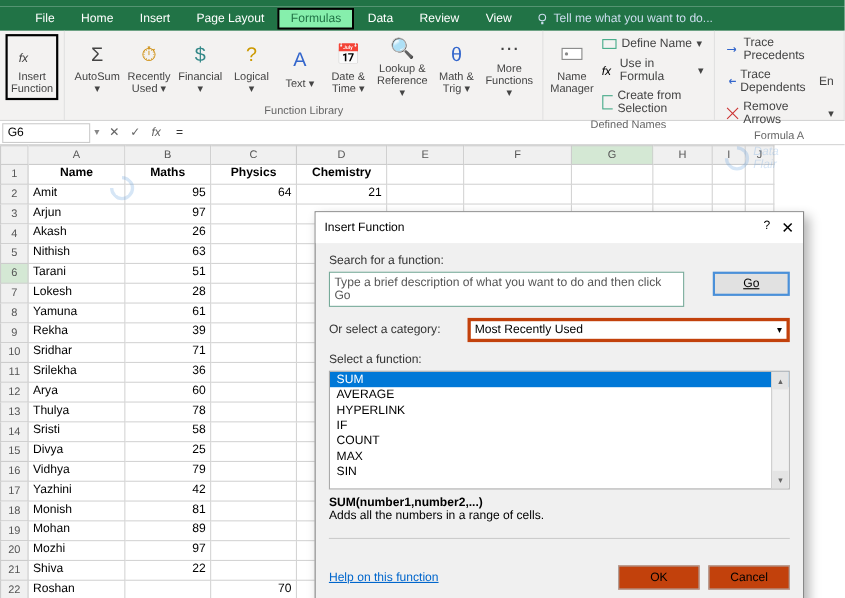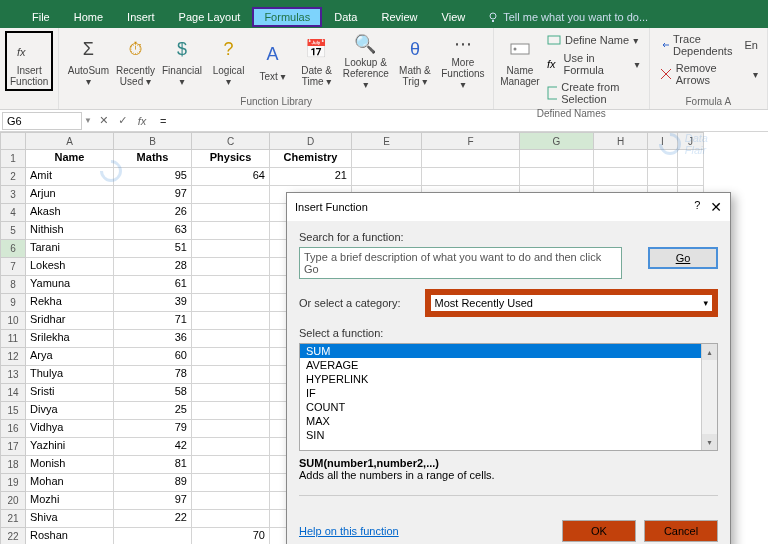--- a/index.html
+++ b/index.html
@@ -1,20 +1,20 @@
 <!DOCTYPE html>
 <html><head>
 <meta charset="utf-8">
 <style>
 *{margin:0;padding:0;box-sizing:border-box;font-family:"Segoe UI",Arial,sans-serif;font-size:11px;}
 body{background:#fff;width:768px;height:544px;overflow:hidden;position:relative;}
 .titlebar{height:6px;background:#217346;}
 .tabs{display:flex;align-items:center;background:#217346;height:22px;padding-left:20px;}
 .tab{color:#fff;padding:4px 12px;cursor:pointer;}
-.tab.active{background:#7dd3fc;color:#217346;border:2px solid #4c1d95;padding:2px 10px;}
+.tab.active{background:#86efac;color:#217346;border:2px solid #000000;padding:2px 10px;}
 .tellme{display:flex;align-items:center;color:#cde;margin-left:10px;gap:4px;}
 .ribbon{display:flex;background:#f3f2f1;border-bottom:1px solid #d4d4d4;height:82px;}
 .grp{display:flex;flex-direction:column;align-items:center;border-right:1px solid #e1e1e1;padding:3px 5px 1px;}
 .grp-row{display:flex;gap:2px;align-items:flex-start;flex:1;}
 .rbtn{display:flex;flex-direction:column;align-items:center;justify-content:center;padding:2px 3px;cursor:pointer;min-width:42px;}
 .rbtn.big{height:60px;}
 .rbtn .ic{width:28px;height:28px;display:flex;align-items:center;justify-content:center;}
 .rbtn .lbl{font-size:10px;text-align:center;line-height:11px;margin-top:2px;color:#444;}
 .grp-title{font-size:10px;color:#666;text-align:center;padding:1px 0;}
 .insert-fn{border:2px solid #000;}
@@ -42,21 +42,21 @@
 .num{text-align:right;}
 .dialog{position:absolute;left:286px;top:192px;width:445px;background:#f0f0f0;border:1px solid #888;box-shadow:4px 4px 10px rgba(0,0,0,.3);}
 .dlg-title{display:flex;align-items:center;justify-content:space-between;padding:6px 8px;background:#fff;}
 .dlg-close{display:flex;gap:10px;}
 .dlg-body{padding:10px 12px;}
 .dlg-lbl{font-size:11px;color:#333;margin-bottom:4px;}
 .search-row{display:flex;gap:26px;align-items:flex-start;margin-bottom:10px;}
 .search-in{flex:1;border:1px solid #7a9;padding:3px 4px;font-size:11px;color:#555;background:#fff;}
 .go-btn{width:70px;border:2px solid #4a90d9;background:#e1e1e1;text-align:center;padding:3px 0;cursor:pointer;text-decoration:underline;}
 .cat-row{display:flex;align-items:center;gap:24px;margin-bottom:10px;}
-.cat-sel{flex:1;border:6px solid #c2410c;padding:2px 4px;background:#fff;display:flex;justify-content:space-between;align-items:center;}
+.cat-sel{flex:1;border:3px solid #c2410c;padding:2px 4px;background:#fff;display:flex;justify-content:space-between;align-items:center;}
 .fn-list{border:1px solid #aaa;background:#fff;height:108px;overflow:hidden;position:relative;margin-bottom:6px;}
 .fn-item{padding:1px 6px;font-size:11px;}
 .fn-item.sel{background:#0078d7;color:#fff;}
 .scrollb{position:absolute;right:0;top:0;width:16px;height:100%;background:#f0f0f0;border-left:1px solid #ccc;display:flex;flex-direction:column;justify-content:space-between;align-items:center;}
 .sarrow{height:16px;width:100%;display:flex;align-items:center;justify-content:center;font-size:8px;color:#666;background:#e4e4e4;}
 .fn-desc{font-size:11px;margin-bottom:14px;}
 .fn-desc b{font-weight:bold;}
 .dlg-foot{display:flex;justify-content:space-between;align-items:center;border-top:1px solid #ccc;padding:24px 0 4px;}
 .link{color:#0066cc;text-decoration:underline;cursor:pointer;}
 .btns{display:flex;gap:8px;}
@@ -176,20 +176,26 @@
             </svg>
             <span>Create from Selection</span>
           </div>
       </div>
     </div>
     <div class="grp-title">Defined Names</div>
   </div>
   <div class="grp">
     <div class="grp-row">
       <div class="small-btns">
+        <div class="sbtn">
+            <svg class="sic">
+              <path d="M2 7h8m0 0l-2-2m2 2l-2 2" stroke="#36c" fill="none"></path>
+            </svg>
+            <span>Trace Precedents</span>
+          </div>
         <div class="sbtn">
             <svg class="sic">
               <path d="M12 7H4m0 0l2-2m-2 2l2 2" stroke="#36c" fill="none"></path>
             </svg>
             <span>Trace Dependents</span> 
             <span>En</span>
           </div>
         <div class="sbtn"><svg class="sic">
               <path d="M2 2l10 10M12 2L2 12" stroke="#c33"></path>
             </svg><span>Remove Arrows</span> ▾</div>

